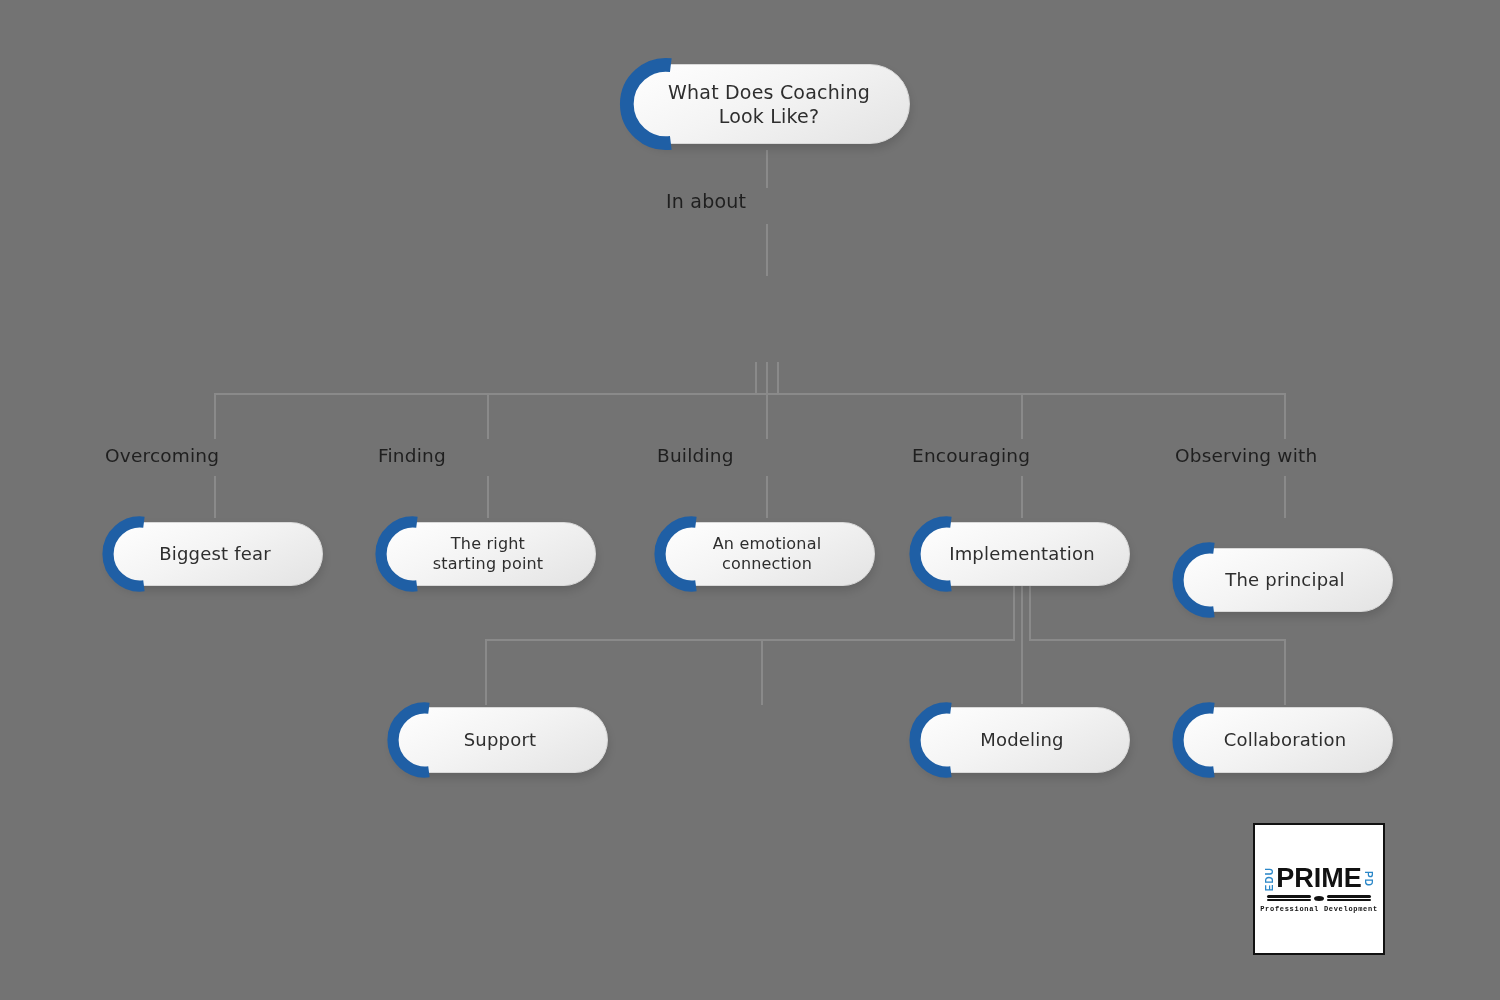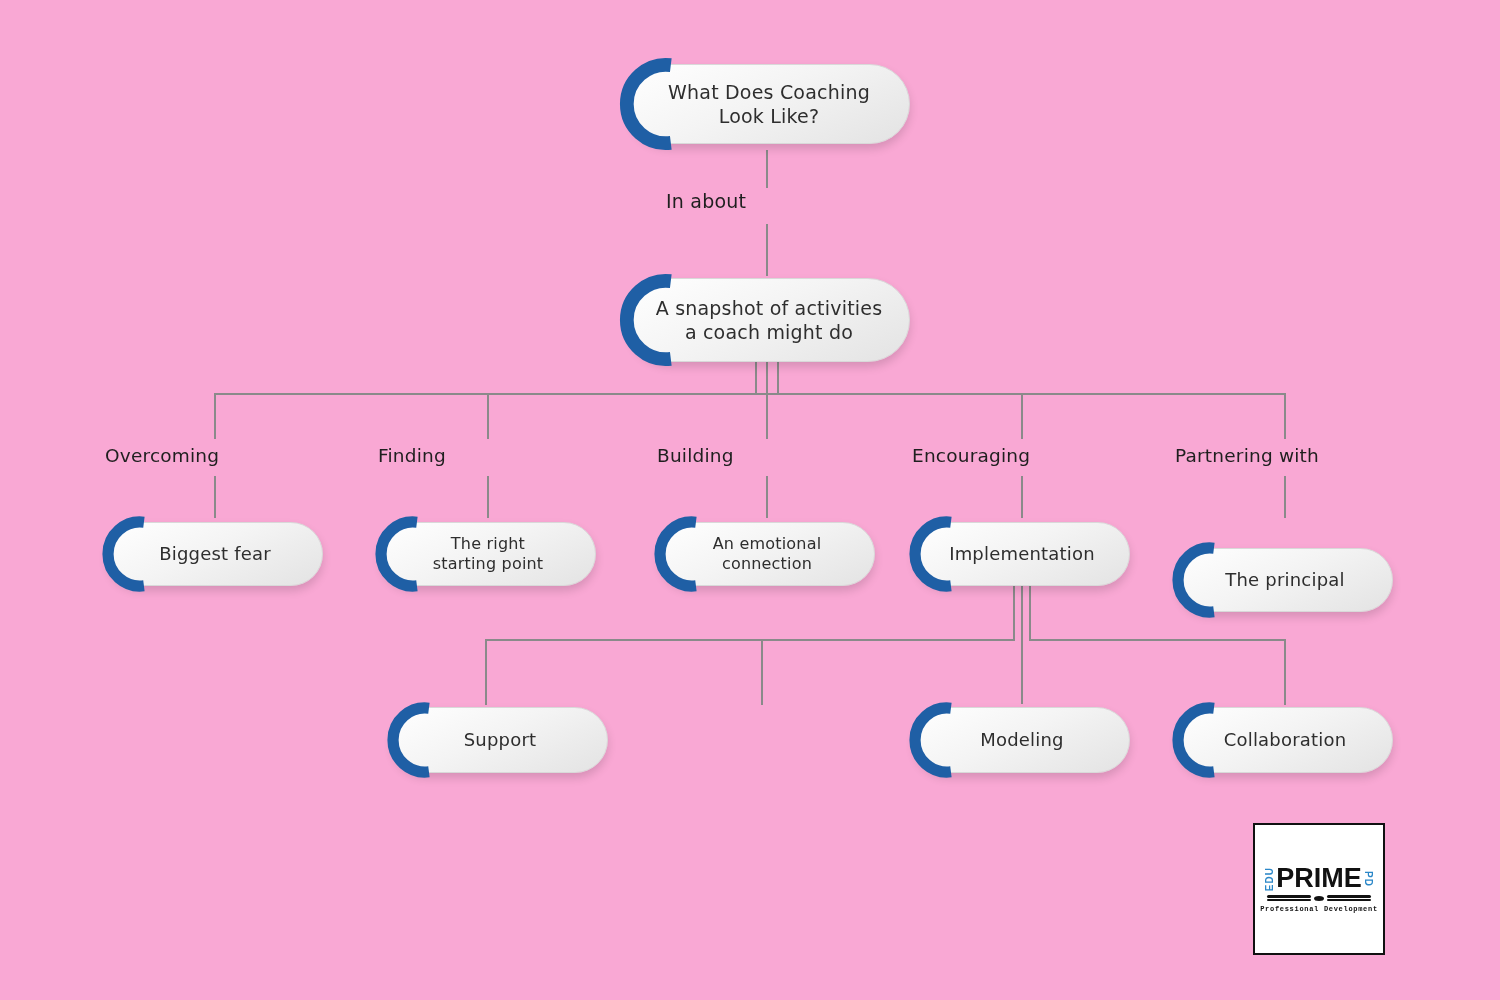--- a/index.html
+++ b/index.html
@@ -4,21 +4,21 @@
 <style>
   :root{
     --accent_blue:#1f5fa5;
     --line_gray:#8a8a8a;
     --text_dark:#2e2e2e;
     --logo_blue:#2b87c8;
     --logo_black:#111111;
   }
   html,body{margin:0;padding:0;background:#ffffff;}
   .stage{
-    position:relative;width:1500px;height:1000px;background:#f9a8d4;overflow:hidden;
+    position:relative;width:1500px;height:1000px;background:#737373;overflow:hidden;
     font-family:"DejaVu Sans","Liberation Sans",sans-serif;color:var(--text_dark);
   }
   
   .vline{position:absolute;width:2px;background:var(--line_gray);}
   .hline{position:absolute;height:2px;background:var(--line_gray);}
   
   .node{position:absolute;}
   .pill{
     position:absolute;inset:0;border-radius:999px;z-index:1;
     background:linear-gradient(155deg,#ffffff 0%,#f4f4f4 45%,#e3e3e3 100%);
@@ -82,45 +82,36 @@
     <div class="pill">
       <span>What Does Coaching
 Look Like?</span>
     </div>
   </div>
 
   <div class="vline" style="left:766px;top:150px;height:38px;"></div>
   <div class="flow-label" style="left:666px;top:190px;width:204px;font-size:19px;">In about</div>
   <div class="vline" style="left:766px;top:224px;height:52px;"></div>
 
-  <div class="node big" style="left:628px;top:278px;width:282px;height:84px;">
-    <svg class="crescent lg" style="top:-7px;" viewBox="0 0 100 100">
-      <path d="M 54.9 10.3 A 40 40 0 1 0 54.9 89.7"></path>
-    </svg>
-    <div class="pill">
-      <span>A snapshot of activities
-a coach might do</span>
-    </div>
-  </div>
 
   <div class="vline" style="left:755px;top:362px;height:32px;"></div>
   <div class="vline" style="left:766px;top:362px;height:32px;"></div>
   <div class="vline" style="left:777px;top:362px;height:32px;"></div>
   <div class="hline" style="left:214px;top:393px;width:1072px;"></div>
   <div class="vline" style="left:214px;top:395px;height:44px;"></div>
   <div class="vline" style="left:487px;top:395px;height:44px;"></div>
   <div class="vline" style="left:766px;top:395px;height:44px;"></div>
   <div class="vline" style="left:1021px;top:395px;height:44px;"></div>
   <div class="vline" style="left:1284px;top:395px;height:44px;"></div>
 
   <div class="flow-label" style="left:105px;top:445px;width:220px;">Overcoming</div>
   <div class="flow-label" style="left:378px;top:445px;width:220px;">Finding</div>
   <div class="flow-label" style="left:657px;top:445px;width:220px;">Building</div>
   <div class="flow-label" style="left:912px;top:445px;width:220px;">Encouraging</div>
-  <div class="flow-label" style="left:1175px;top:445px;width:220px;">Partnering with</div>
+  <div class="flow-label" style="left:1175px;top:445px;width:220px;">Observing with</div>
 
   <div class="vline" style="left:214px;top:476px;height:42px;"></div>
   <div class="vline" style="left:487px;top:476px;height:42px;"></div>
   <div class="vline" style="left:766px;top:476px;height:42px;"></div>
   <div class="vline" style="left:1021px;top:476px;height:42px;"></div>
   <div class="vline" style="left:1284px;top:476px;height:42px;"></div>
 
   <div class="node" style="left:107px;top:522px;width:216px;height:64px;">
     <svg class="crescent sm" style="top:-8px;" viewBox="0 0 100 100">
         <path d="M 54.9 10.3 A 40 40 0 1 0 54.9 89.7"></path>

